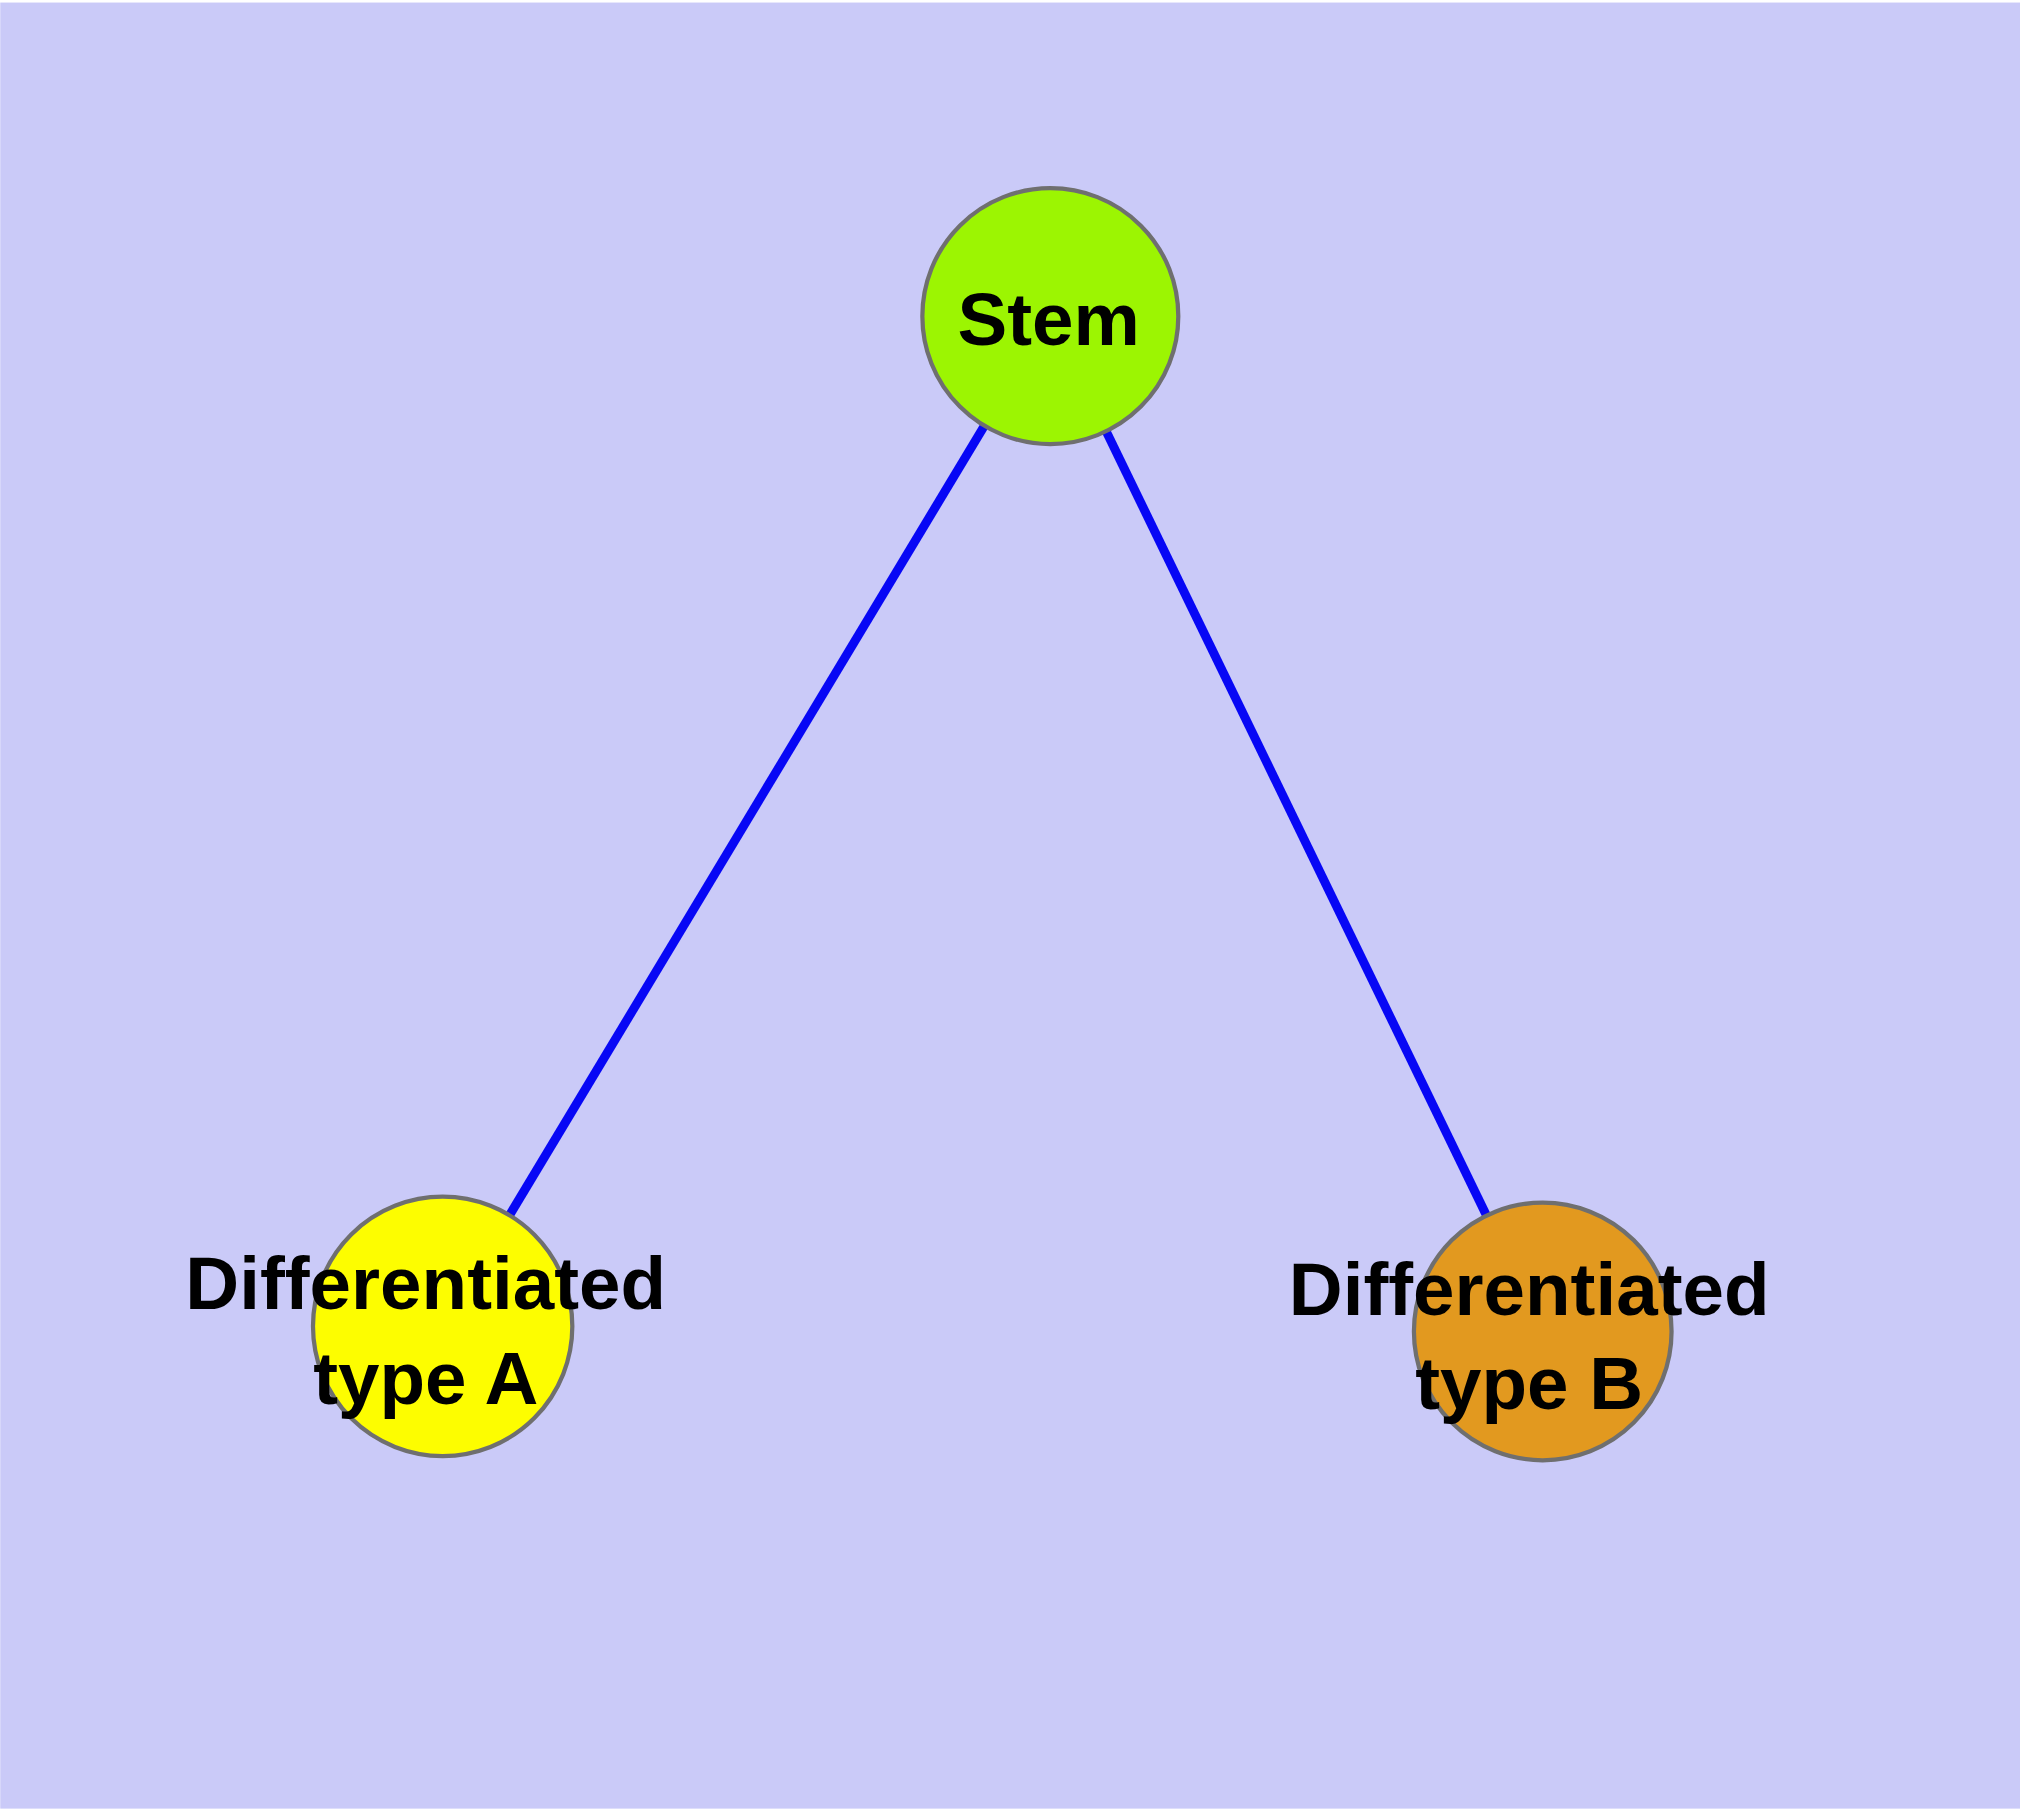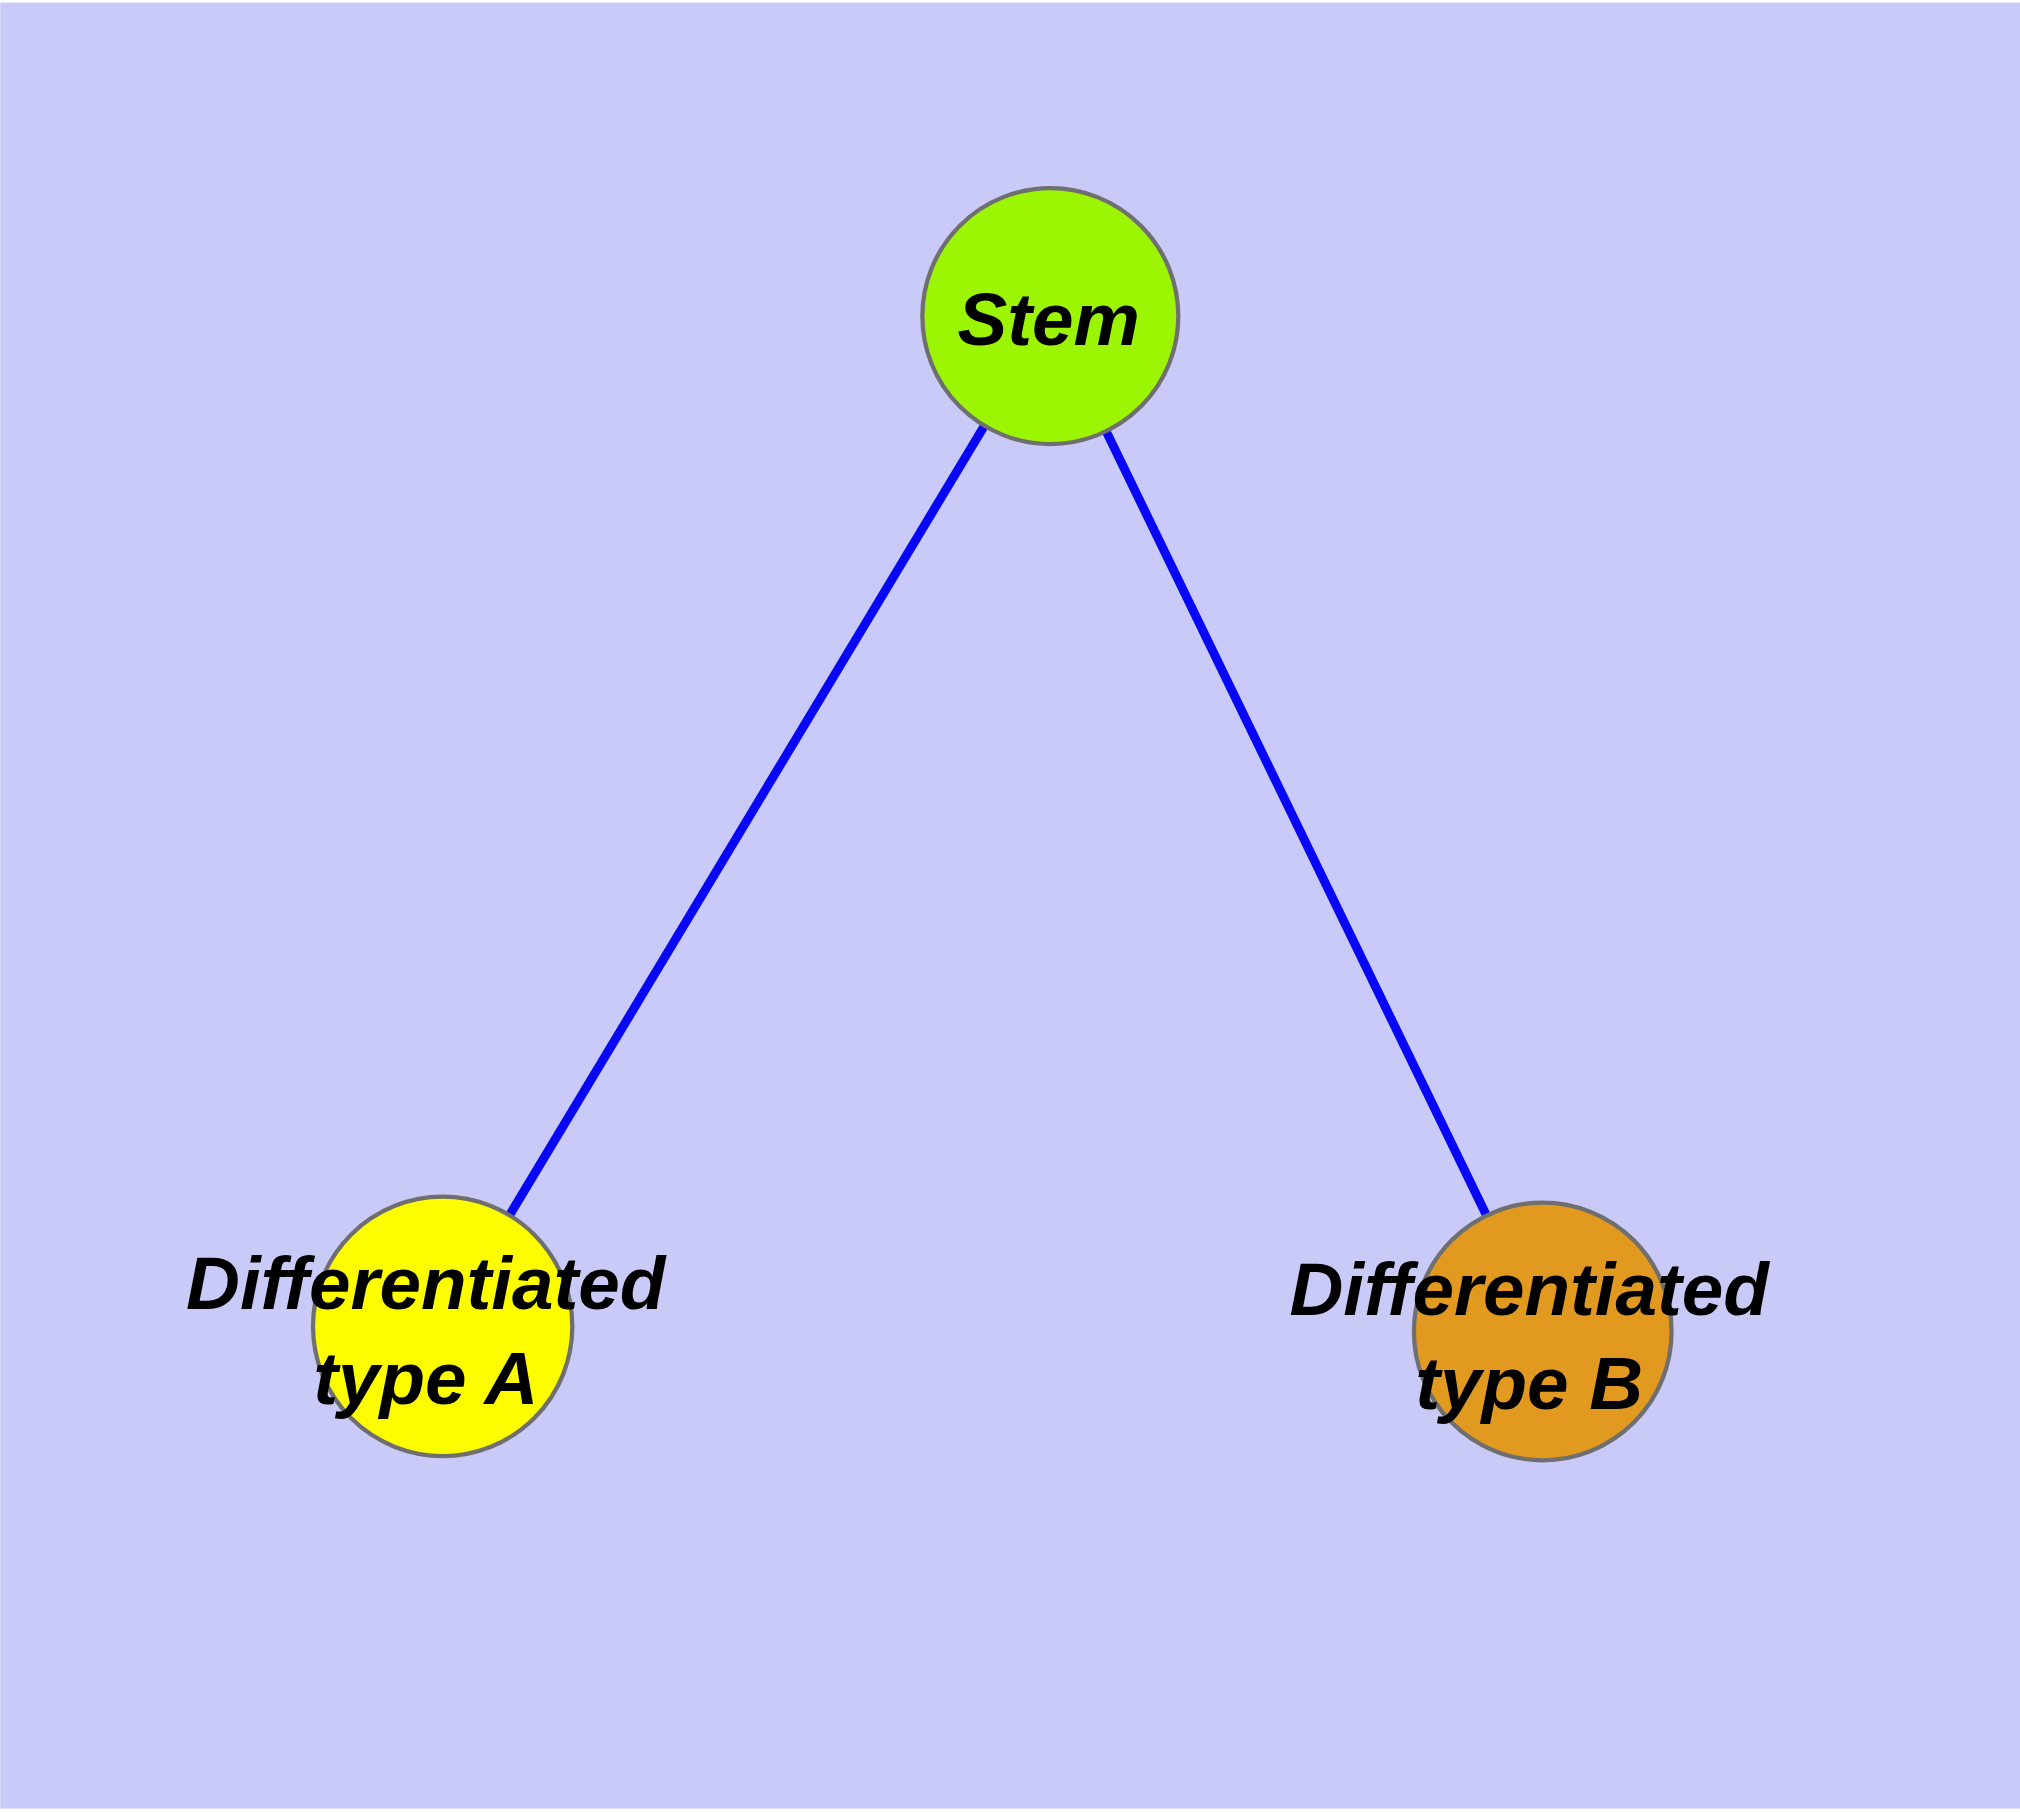--- a/index.html
+++ b/index.html
@@ -7,21 +7,20 @@
     padding: 0;
     background: #ffffff;
     width: 2021px;
     height: 1812px;
     overflow: hidden;
   }
   .canvas-wrap {
     position: relative;
     width: 1914px;
     height: 1812px;
-    font-style: italic;
   }
   svg { display: block; }
   .graph-edge {
     stroke-width: 10.5px;
     stroke-linecap: butt;
     fill: none;
   }
   .node-circle {
     stroke-width: 5px;
   }

